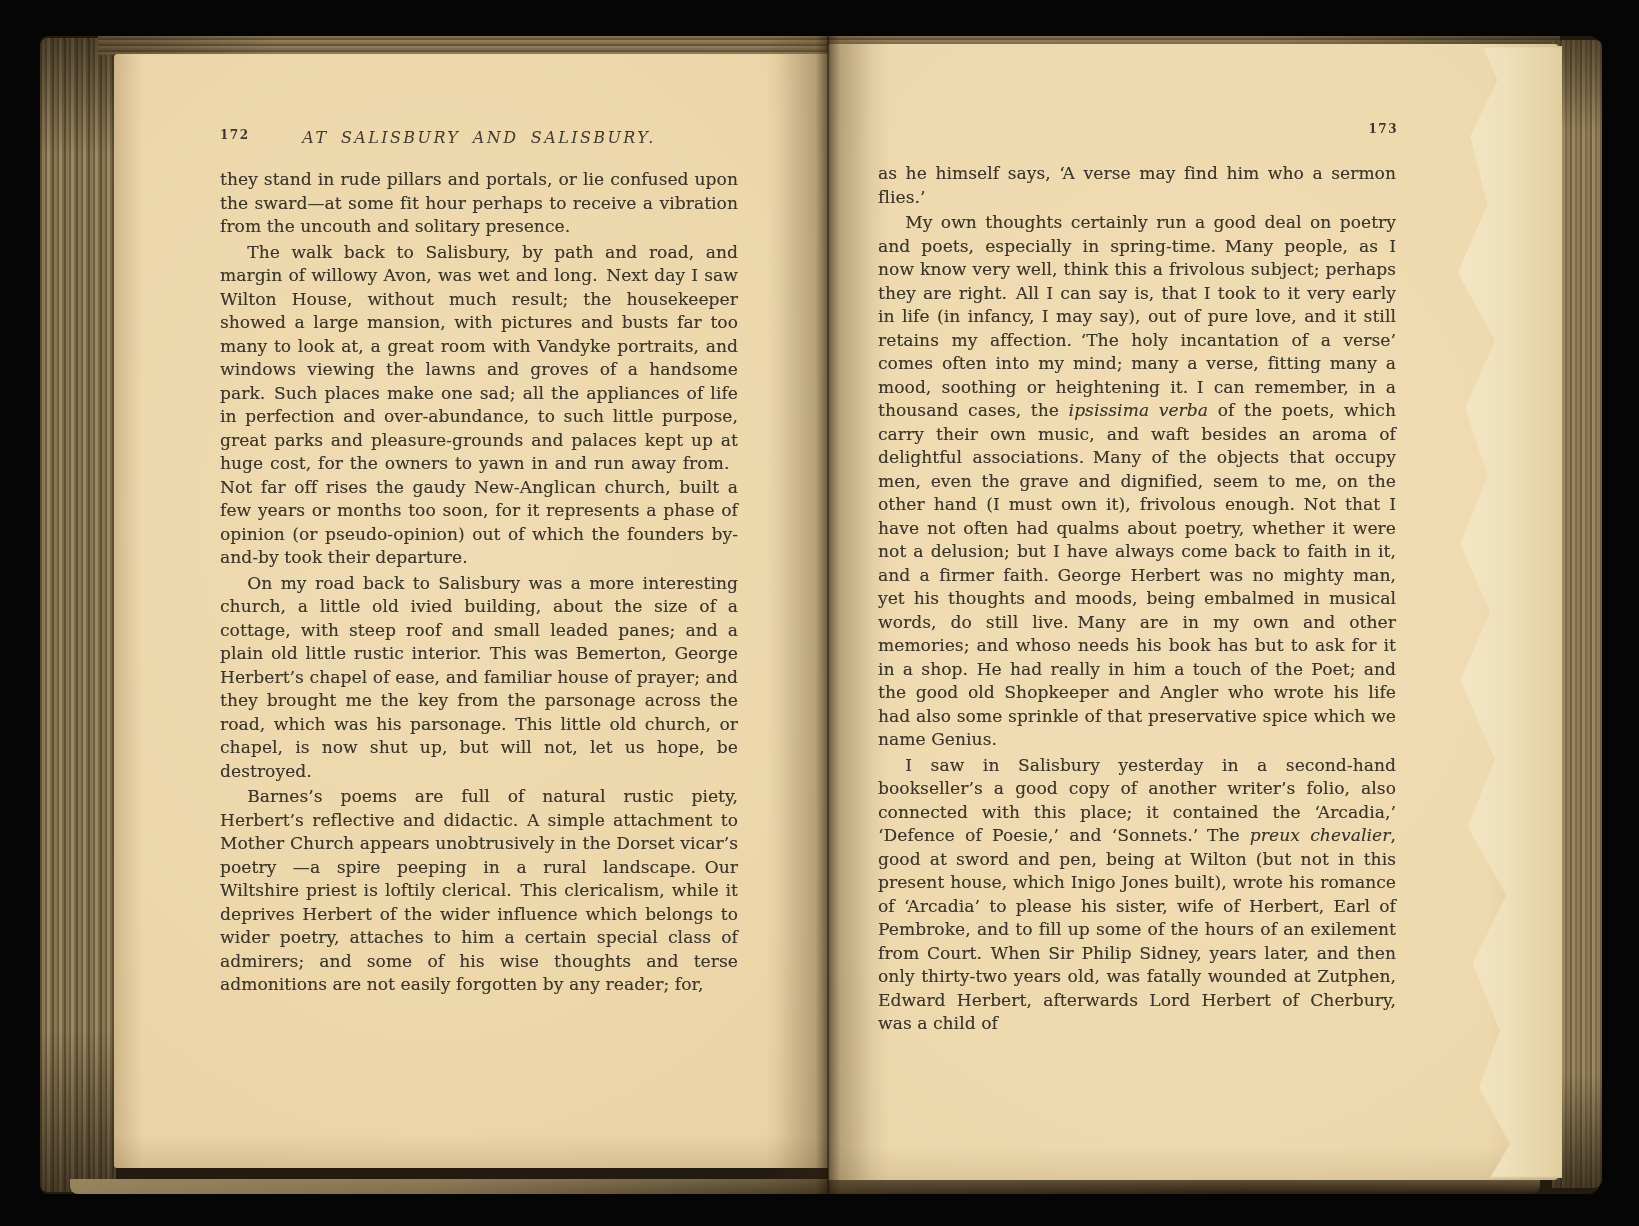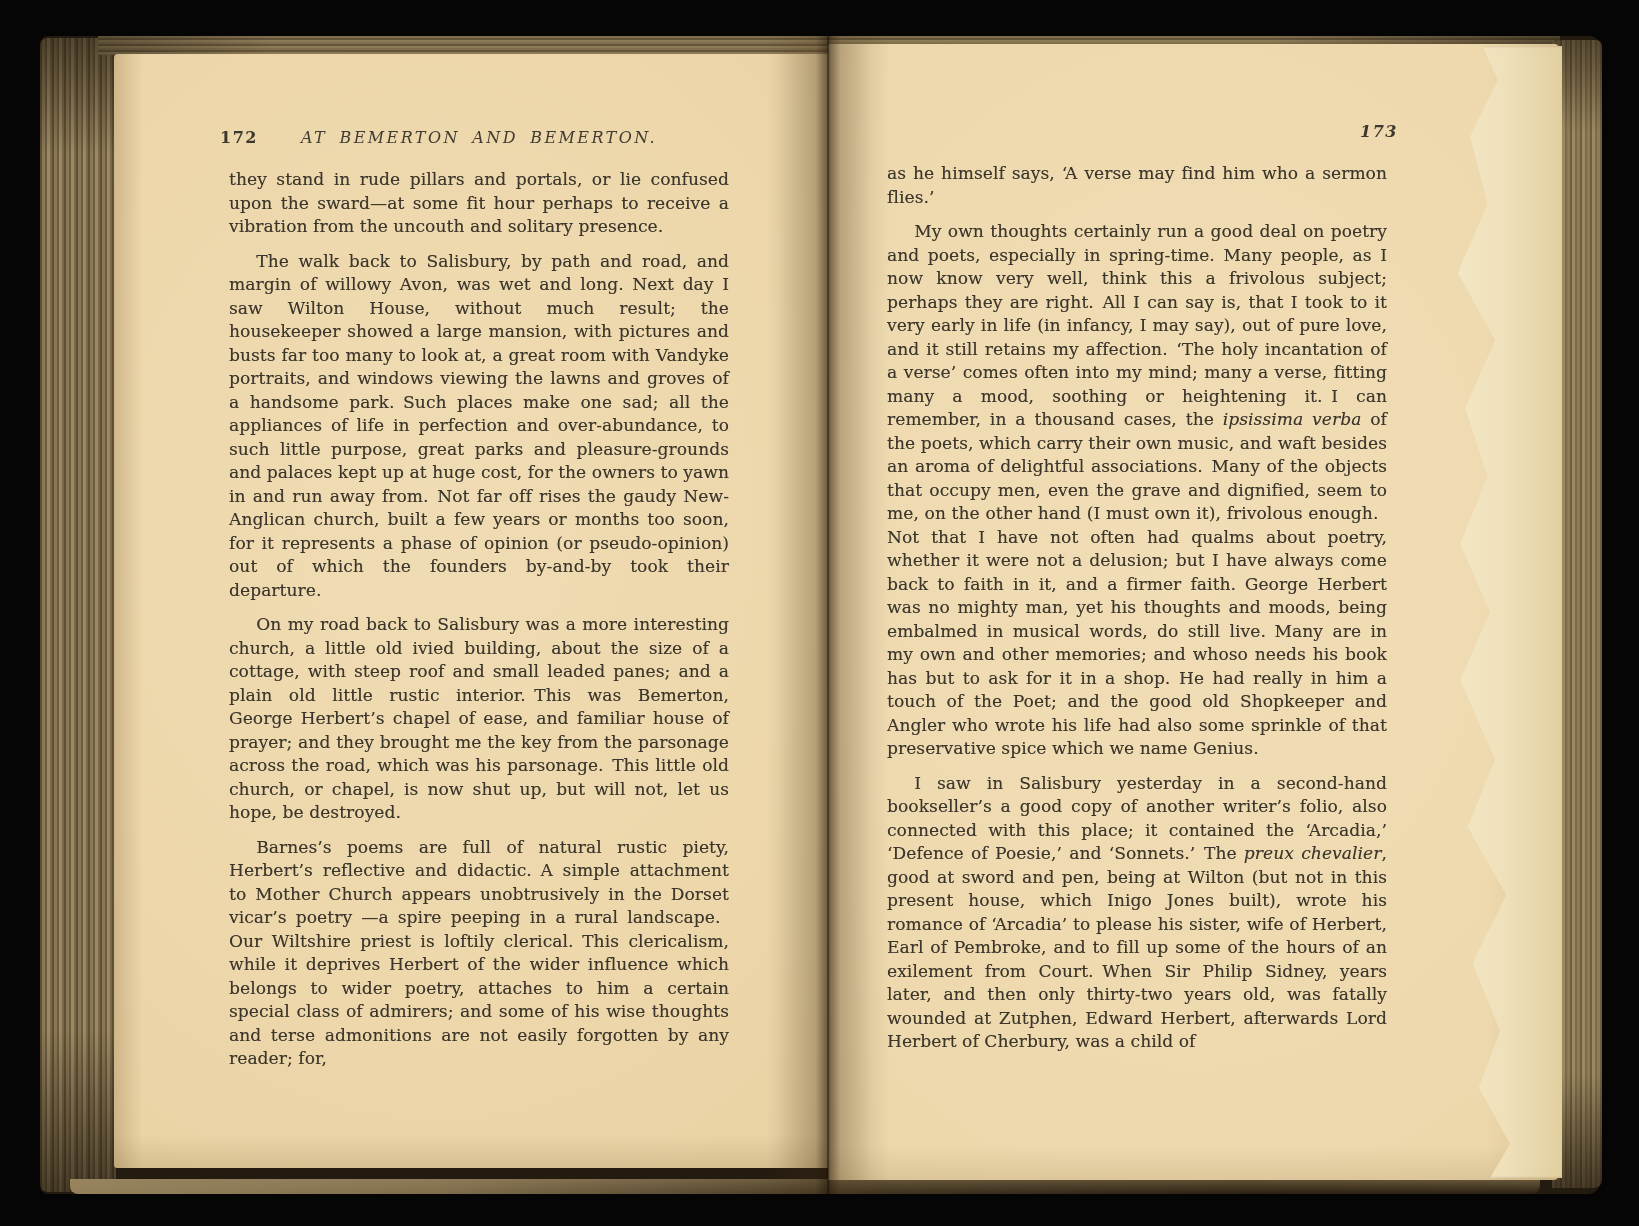--- a/index.html
+++ b/index.html
@@ -78,45 +78,45 @@
   .page-left .text{left:104px;top:74px;width:522px;}
   .page-right .text{left:48px;top:78px;width:522px;}
   .head-row{position:relative;height:24px;}
   .rhead{
     display:block;text-align:center;font-style:italic;
     font-size:16px;letter-spacing:2.4px;word-spacing:5px;
     color:#413b31;white-space:nowrap;
   }
   .page-right .rhead{transform:translateX(-22px);}
   .pnum{
-    position:absolute;top:0;font-size:16px;letter-spacing:1.5px;
+    position:absolute;top:0;font-size:12px;letter-spacing:1.5px;
     font-weight:bold;color:#3d382e;
   }
   .pnum.pos-left{left:2px;}
-  .pnum.pos-right{right:0;font-style:italic;}
+  .pnum.pos-right{right:0;}
   .body{margin-top:16px;font-size:17px;line-height:23.5px;letter-spacing:.1px;
     text-shadow:.2px .2px .3px rgba(60,50,35,.45);}
-  .body p{margin:11px;text-align:justify;}
+  .body p{margin:2px;text-align:justify;}
   .body p.indent{text-indent:1.6em;}
   .it{font-style:italic;}
 </style>
 </head>
 <body>
 
 <div class="book">
   <div class="edge-left"></div>
   <div class="edge-top"></div>
   <div class="edge-bottom"></div>
   <div class="edge-right"></div>
 
   <div class="page page-left">
     <div class="text">
       <div class="head-row">
         <span class="pnum pos-left">172</span>
-        <span class="rhead">AT BEMERTON AND BEMERTON.</span>
+        <span class="rhead">AT SALISBURY AND SALISBURY.</span>
       </div>
       <div class="body">
           <p class="para"><span>they stand in rude pillars and portals, or lie confused upon the sward—at some fit hour perhaps to receive a vibration from the uncouth and solitary presence.</span></p>
           <p class="para indent"><span>The walk back to Salisbury, by path and road, and margin of willowy Avon, was wet and long. Next day I saw Wilton House, without much result; the housekeeper showed a large mansion, with pictures and busts far too many to look at, a great room with Vandyke portraits, and windows viewing the lawns and groves of a handsome park. Such places make one sad; all the appliances of life in perfection and over-abundance, to such little purpose, great parks and pleasure-grounds and palaces kept up at huge cost, for the owners to yawn in and run away from. Not far off rises the gaudy New-Anglican church, built a few years or months too soon, for it represents a phase of opinion (or pseudo-opinion) out of which the founders by-and-by took their departure.</span></p>
           <p class="para indent"><span>On my road back to Salisbury was a more interesting church, a little old ivied building, about the size of a cottage, with steep roof and small leaded panes; and a plain old little rustic interior. This was Bemerton, George Herbert’s chapel of ease, and familiar house of prayer; and they brought me the key from the parsonage across the road, which was his parsonage. This little old church, or chapel, is now shut up, but will not, let us hope, be destroyed.</span></p>
           <p class="para indent"><span>Barnes’s poems are full of natural rustic piety, Herbert’s reflective and didactic. A simple attachment to Mother Church appears unobtrusively in the Dorset vicar’s poetry —a spire peeping in a rural landscape. Our Wiltshire priest is loftily clerical. This clericalism, while it deprives Herbert of the wider influence which belongs to wider poetry, attaches to him a certain special class of admirers; and some of his wise thoughts and terse admonitions are not easily forgotten by any reader; for,</span></p>
         </div>
     </div>
   </div>
 

